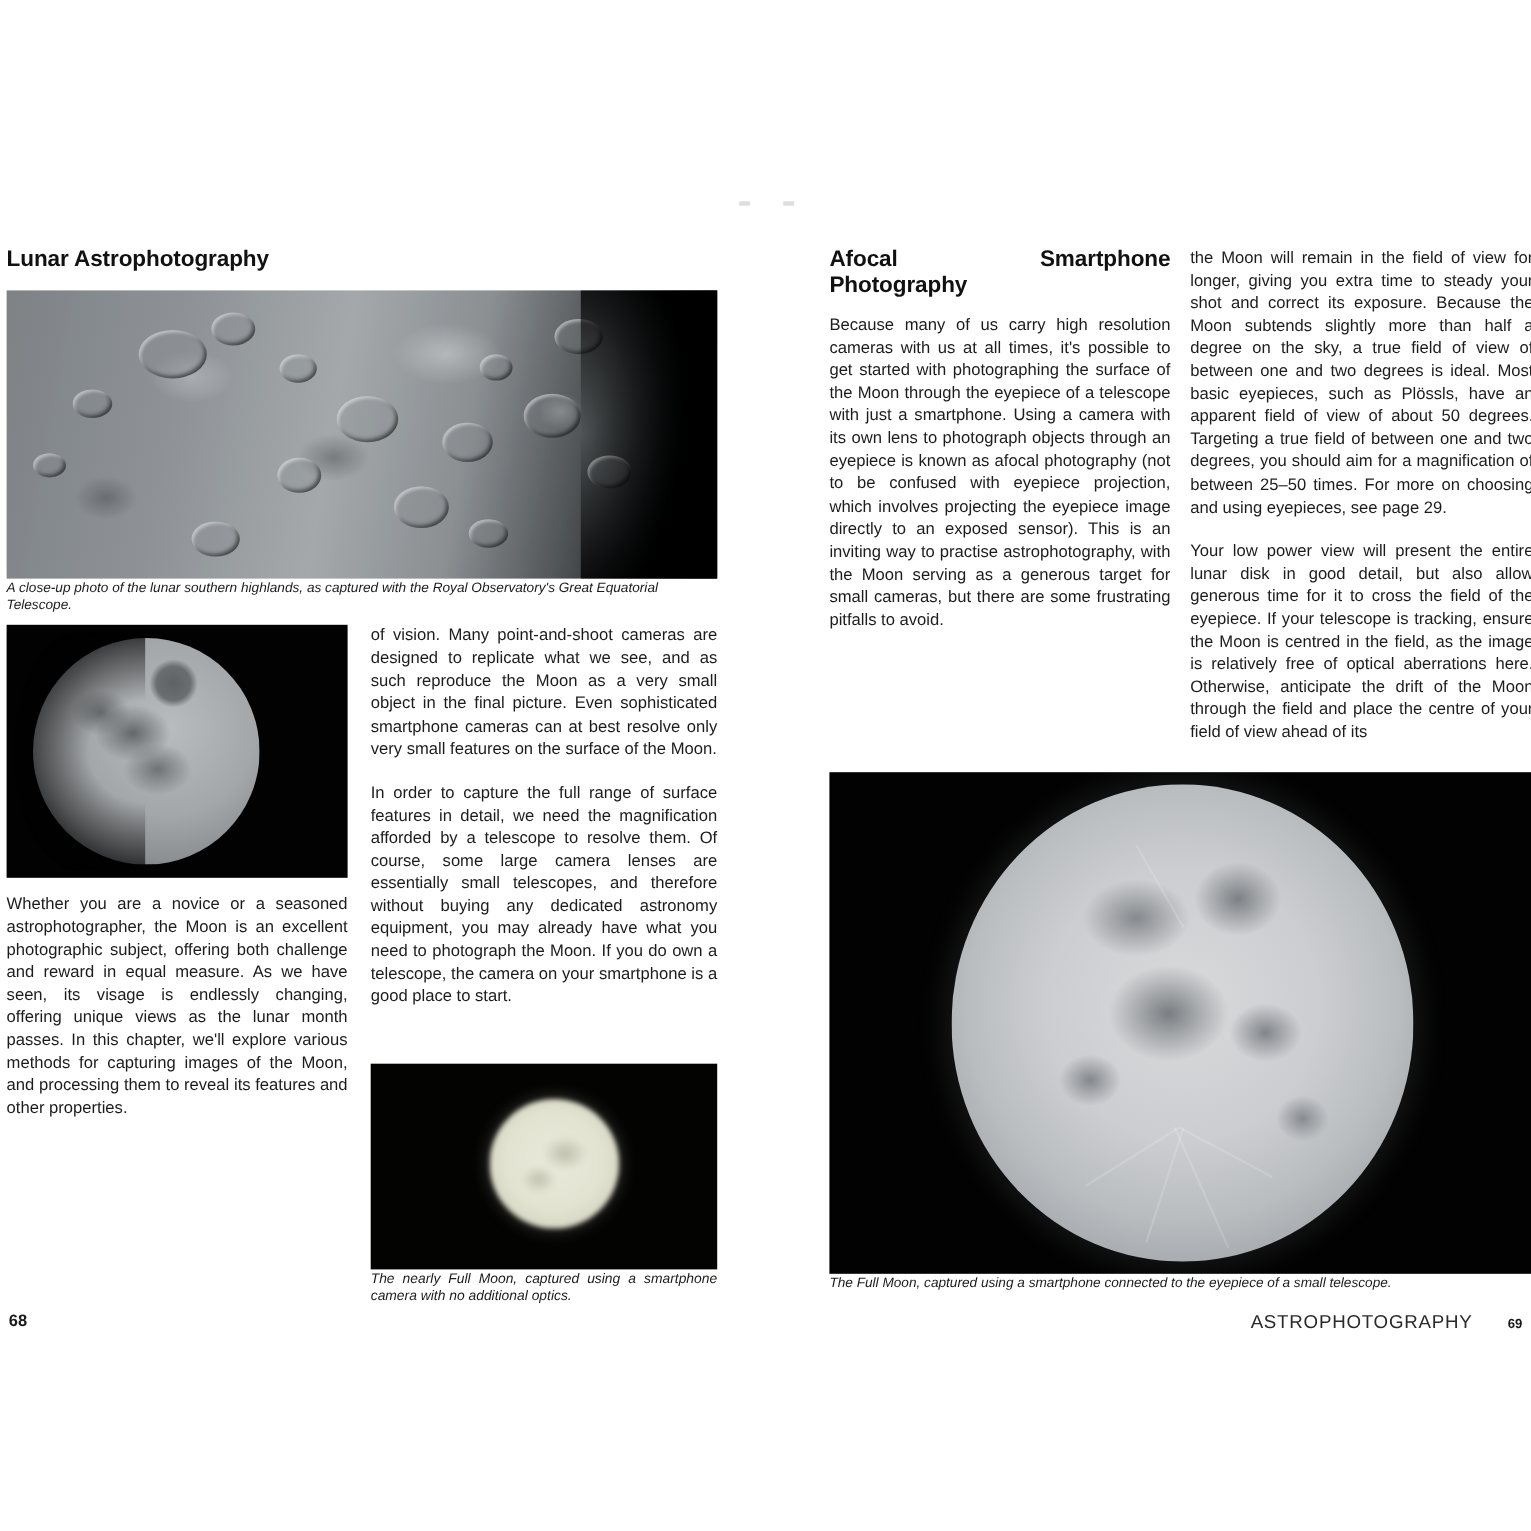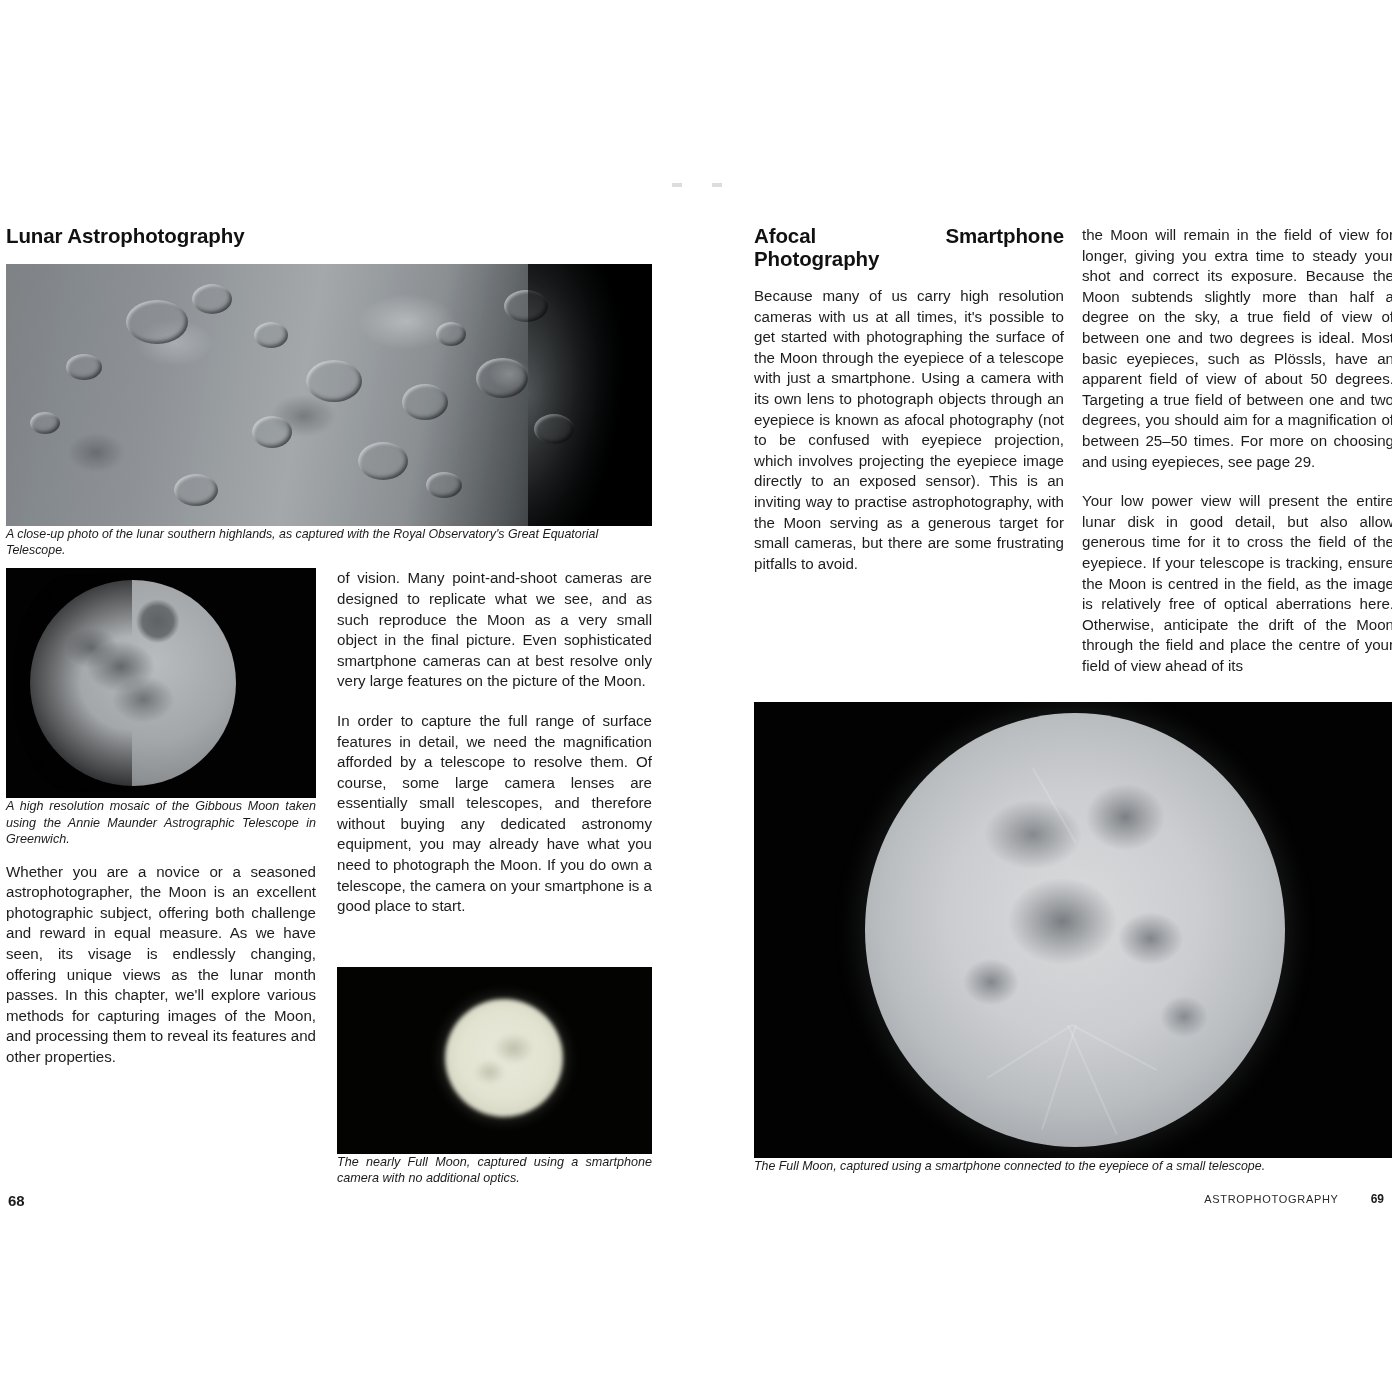--- a/index.html
+++ b/index.html
@@ -196,21 +196,21 @@
   }
   .folio-right {
     position: absolute;
     top: 1192px;
     right: 8px;
     display: flex;
     align-items: baseline;
     gap: 32px;
   }
   .running-head {
-    font-size: 11px;
+    font-size: 17px;
     letter-spacing: 0.7px;
     color: #2a2a2a;
   }
   .folio-num {
     font-weight: 700;
     font-size: 12px;
   }
 </style>
 </head>
 <body>
@@ -251,29 +251,28 @@
 
     <div class="left-cols">
 
       <div class="left-col-a col">
 
         <div class="photo photo-gibbous">
           <div class="disk"></div>
           <div class="terminator"></div>
         </div>
 
-        <div class="caption">A high resolution mosaic of the Gibbous Moon taken using the Annie Maunder Astrographic Telescope in Greenwich.</div>
 
         <div style="height:14px"></div>
 
         <p>Whether you are a novice or a seasoned astrophotographer, the Moon is an excellent photographic subject, offering both challenge and reward in equal measure. As we have seen, its visage is endlessly changing, offering unique views as the lunar month passes. In this chapter, we'll explore various methods for capturing images of the Moon, and processing them to reveal its features and other properties.</p>
       </div>
 
       <div class="left-col-b col">
-        <p>of vision. Many point-and-shoot cameras are designed to replicate what we see, and as such reproduce the Moon as a very small object in the final picture. Even sophisticated smartphone cameras can at best resolve only very large features on the picture of the Moon.</p>
+        <p>of vision. Many point-and-shoot cameras are designed to replicate what we see, and as such reproduce the Moon as a very small object in the final picture. Even sophisticated smartphone cameras can at best resolve only very small features on the surface of the Moon.</p>
         <p>In order to capture the full range of surface features in detail, we need the magnification afforded by a telescope to resolve them. Of course, some large camera lenses are essentially small telescopes, and therefore without buying any dedicated astronomy equipment, you may already have what you need to photograph the Moon. If you do own a telescope, the camera on your smartphone is a good place to start.</p>
 
         <div style="height:31px"></div>
 
         <div class="photo photo-smartphone">
           <div class="disk"></div>
         </div>
 
         <div class="caption">The nearly Full Moon, captured using a smartphone camera with no additional optics.</div>
       </div>

